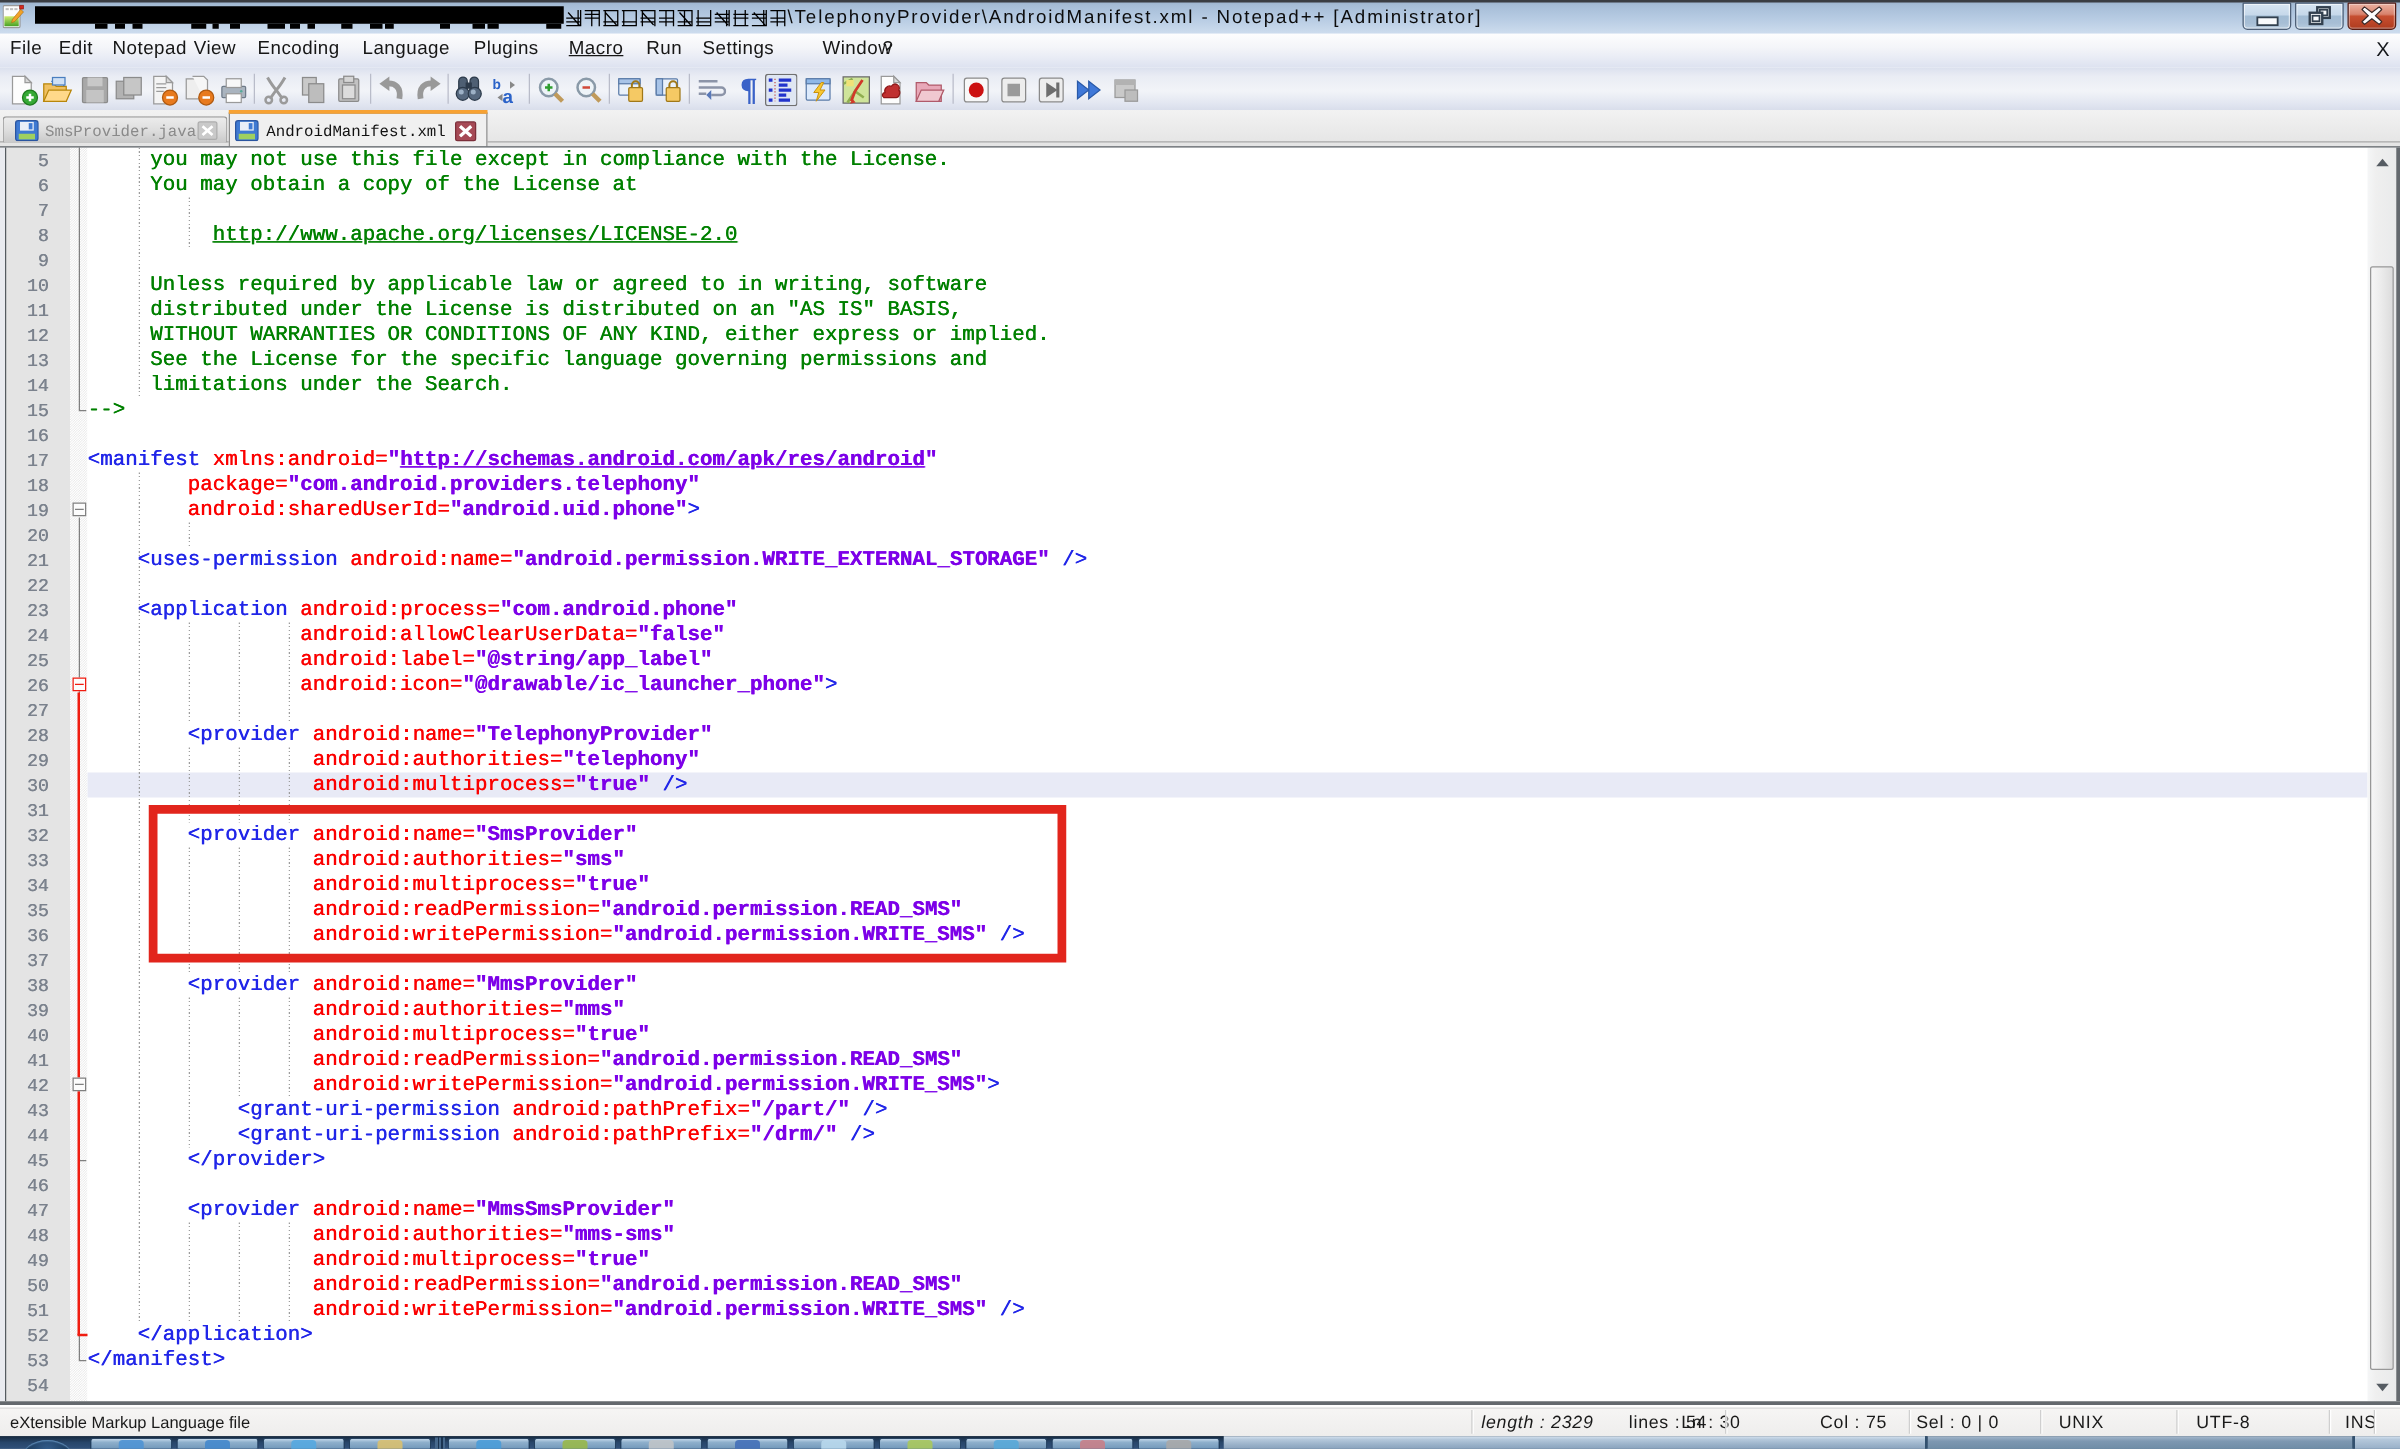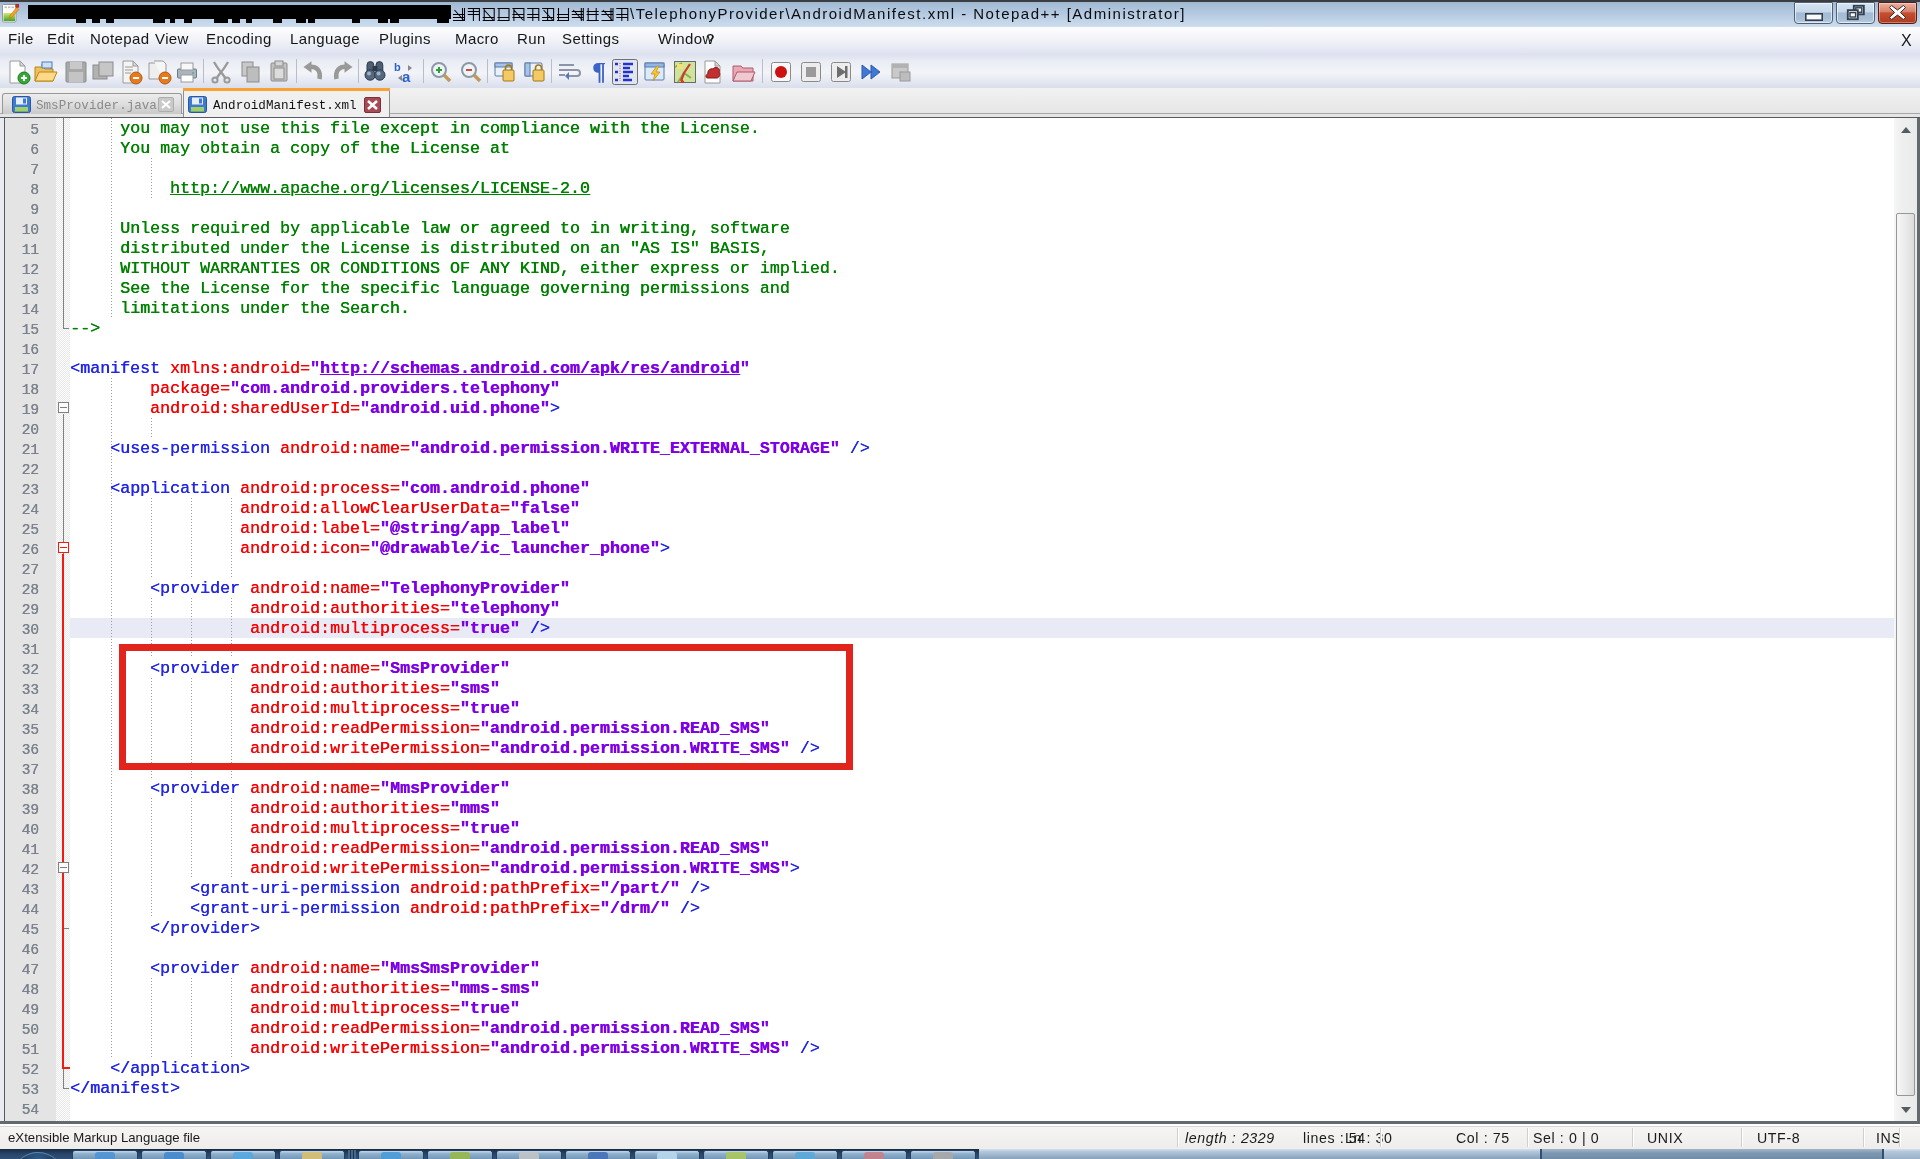--- a/index.html
+++ b/index.html
@@ -136,21 +136,21 @@
     </svg>
 </div>
 <div class="abs" id="menubar">
     <div class="abs mitem" style="left:8px;">File</div>
     <div class="abs mitem" style="left:47px;">Edit</div>
     <div class="abs mitem" style="left:90px;">Notepad</div>
     <div class="abs mitem" style="left:155px;">View</div>
     <div class="abs mitem" style="left:206px;">Encoding</div>
     <div class="abs mitem" style="left:290px;">Language</div>
     <div class="abs mitem" style="left:379px;">Plugins</div>
-    <div class="abs mitem" style="left:455px;">Macro</div>
+    <div class="abs mitem" style="left:455px;text-decoration:underline;">Macro</div>
     <div class="abs mitem" style="left:517px;">Run</div>
     <div class="abs mitem" style="left:562px;">Settings</div>
     <div class="abs mitem" style="left:658px;">Window</div>
     <div class="abs mitem" style="left:706px;">?</div>
   </div>
 <div class="abs" style="left:1901px;top:32px;width:14px;height:18px;font-size:16px;color:#14171b;">X</div>
 <div class="abs" id="toolbar">
     <svg class="abs ticon" style="left:5px;" width="26" height="26" viewBox="0 0 26 26">
       <path d="M5 2 h10 l5 5 v17 h-15 z" fill="#fdfdfd" stroke="#9a9a9a"></path>
       <path d="M15 2 l5 5 h-5 z" fill="#d8d8d8" stroke="#9a9a9a"></path>

